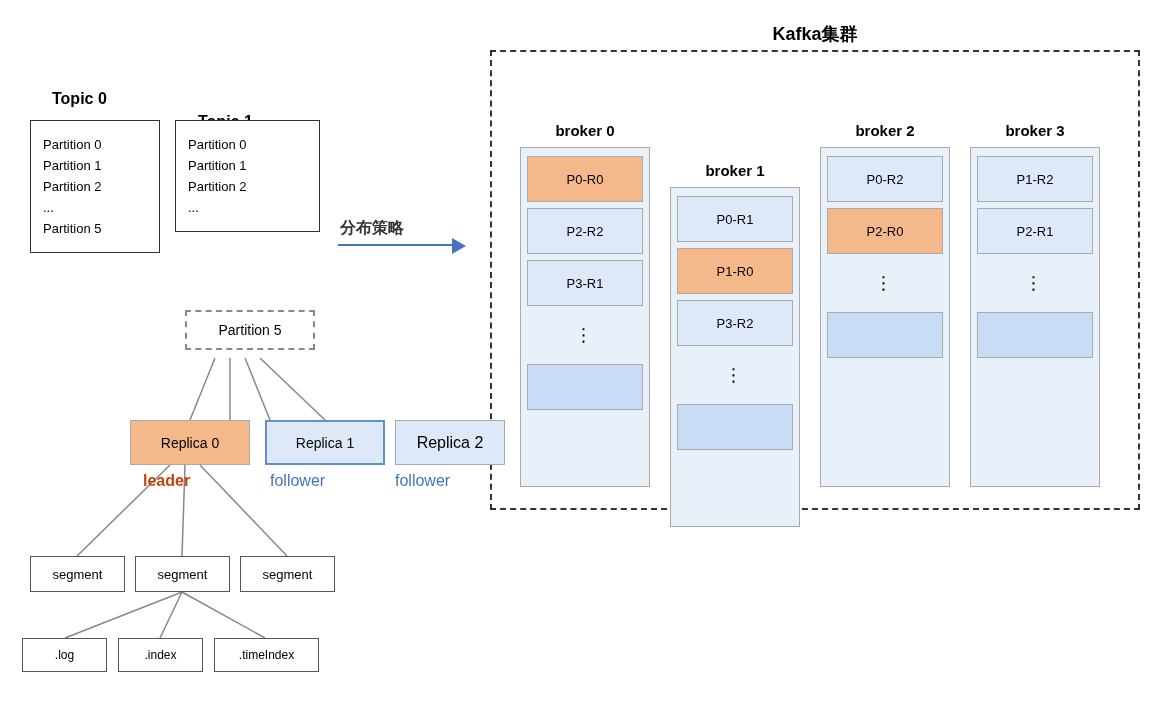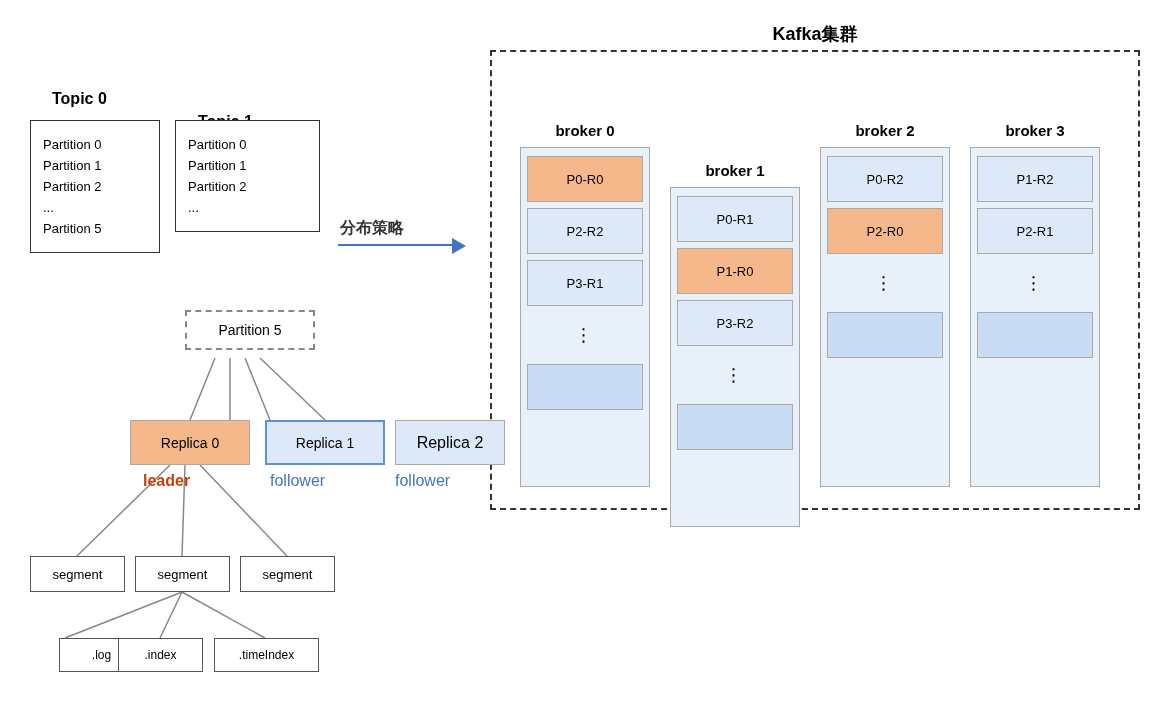--- a/index.html
+++ b/index.html
@@ -219,21 +219,21 @@
     .seg2 { top: 556px; left: 240px; width: 95px; height: 36px; }
 
     
     .file-box {
       position: absolute;
       border: 1.5px solid #555;
       background: #fff;
       display: flex; align-items: center; justify-content: center;
       font-size: 12px;
     }
-    .file-log    { top: 638px; left: 22px;  width: 85px; height: 34px; margin-left: 37px; }
+    .file-log    { top: 638px; left: 22px;  width: 85px; height: 34px; }
     .file-index  { top: 638px; left: 118px; width: 85px; height: 34px; }
     .file-time   { top: 638px; left: 214px; width: 105px; height: 34px; }
 
     
     .lines-svg {
       position: absolute;
       top: 0; left: 0;
       width: 1160px;
       height: 720px;
       pointer-events: none;

